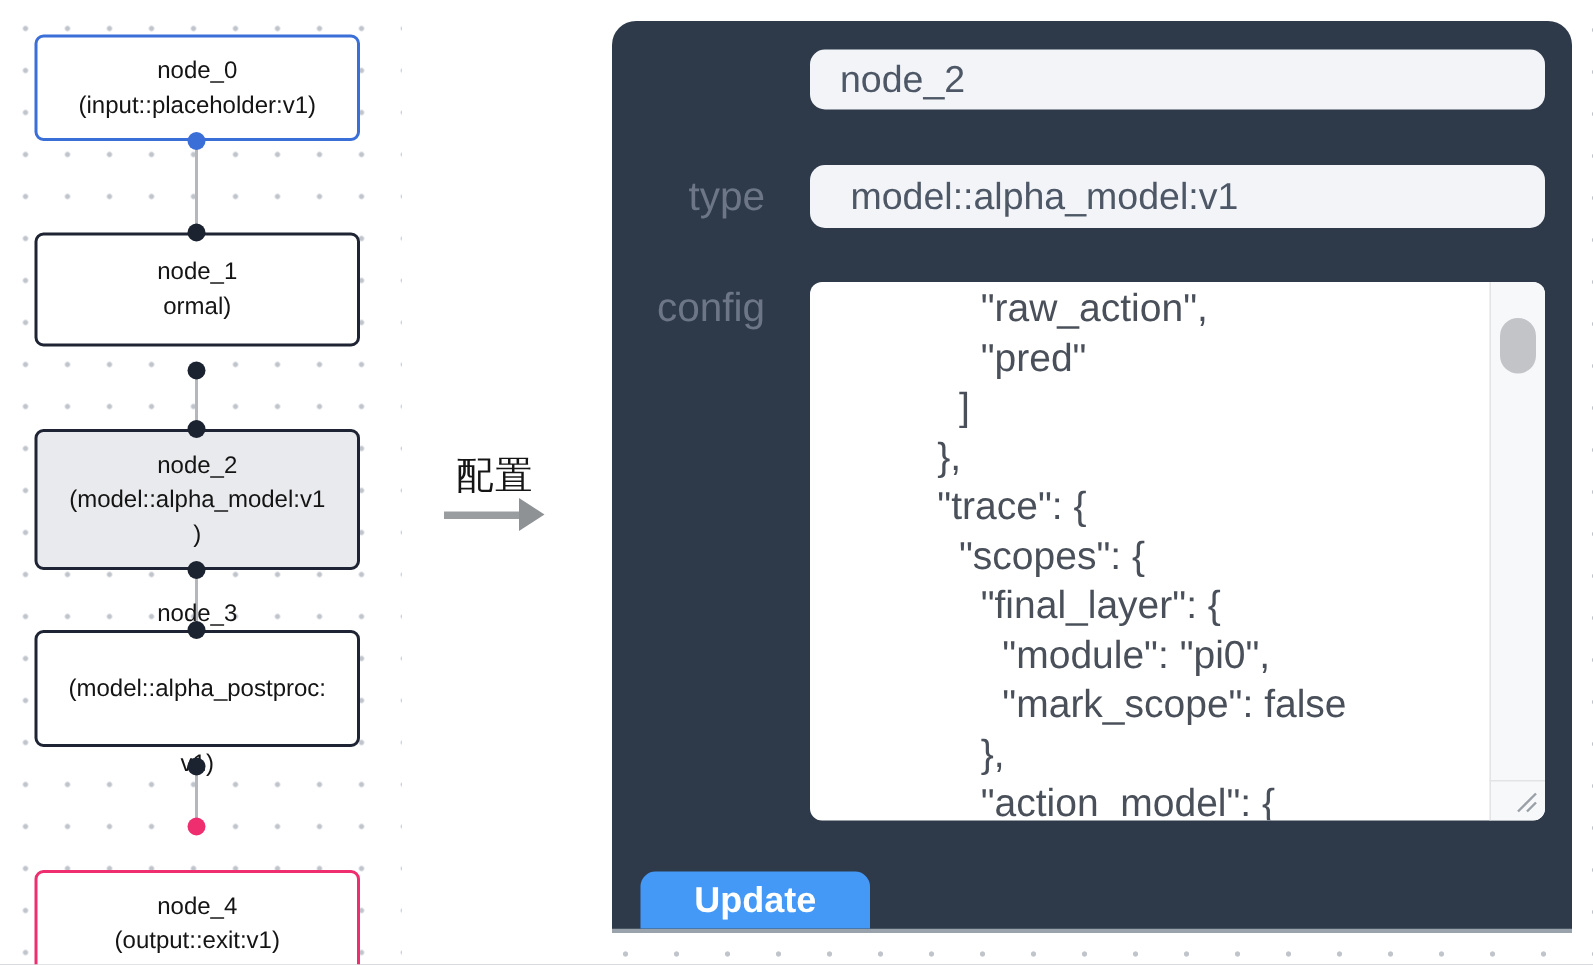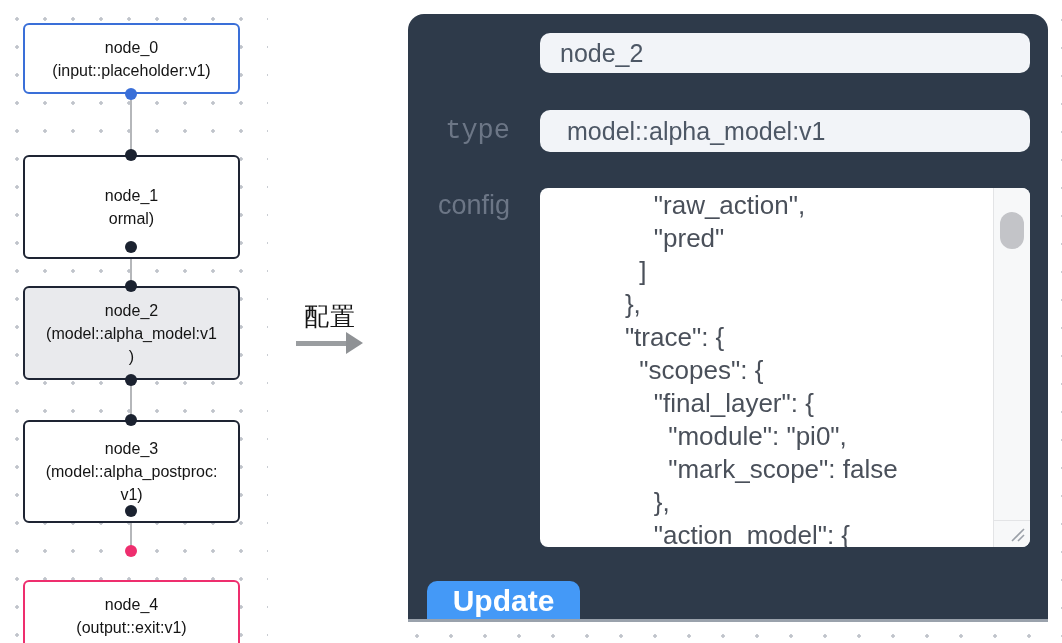--- a/index.html
+++ b/index.html
@@ -20,23 +20,23 @@
     background-size:34px 28px; background-position:5px 6px;
   }
   
   .node {
     position:absolute; left:23px; width:217px; background:#ffffff;
     border:2px solid var(--node-border,#1e2433); border-radius:6px;
     display:flex; flex-direction:column; align-items:center; justify-content:center;
     text-align:center; color:#141414; font-size:16px; line-height:23px;
   }
   .node-0 { top:23px;  height:71px; border-color:var(--accent-blue,#3a6fd8); }
-  .node-1 { top:155px; height:104px; }
+  .node-1 { top:155px; height:76px; }
   .node-2 { top:286px; height:94px; background:var(--node-selected-bg,#e9eaed); border-width:2.5px; }
-  .node-3 { top:420px; height:103px; }
+  .node-3 { top:420px; height:78px;gap:27px; }
   .node-4 { top:580px; height:71px; border-color:var(--accent-pink,#ee2e6e); }
   .edge { position:absolute; left:130px; width:2px; background:var(--edge-gray,#b5b7ba); }
   .edge-0 { top:94px;  height:61px; }
   .edge-1 { top:247px; height:39px; }
   .edge-2 { top:380px; height:40px; }
   .edge-3 { top:511px; height:40px; }
   .port { position:absolute; left:125px; width:12px; height:12px; border-radius:50%; background:var(--port-dark,#1b2230); }
   .port-blue { background:var(--accent-blue,#3a6fd8); }
   .port-pink { background:var(--accent-pink,#f0146e); }
   .p-0o { top:88px; }  .p-1i { top:149px; } .p-1o { top:241px; }
@@ -57,21 +57,21 @@
   .panel {
     position:absolute; left:408px; top:14px; width:640px; height:608px;
     background:var(--panel-bg,#2e3a4a); border-radius:16px 16px 0 0;
     border-bottom:3px solid #9aa2ac;
   }
   .field-label {
     position:absolute; left:0; width:102px; text-align:right;
     color:var(--label-gray,#6c7686); font-size:27px;
   }
   .label-id     { top:19px;  height:40px; line-height:40px; }
-  .label-type   { top:96px;  height:42px; line-height:42px;font-family:Liberation Mono, monospace; }
+  .label-type   { top:96px;  height:42px; line-height:42px; }
   .label-config { top:176px; height:30px; line-height:30px; }
   .field-input {
     position:absolute; left:132px; width:490px;
     background:var(--input-bg,#f2f4f8); border:none; outline:none;
     border-radius:10px; padding:0 0 0 20px;
     color:var(--input-text,#4d5765); font-size:25px;
     font-family:"Liberation Sans","DejaVu Sans",sans-serif;
   }
   .input-id   { top:19px; height:40px; }
   .input-type { top:96px; height:42px;padding-left:27px; }
@@ -94,21 +94,21 @@
     border-radius:12px; background:#c3c4c8;
   }
   .config-resize {
     position:absolute; right:0; bottom:0; width:37px; height:27px;
     background:#f7f8f9; border-left:1px solid #e3e4e6; border-top:1px solid #e3e4e6;
   }
   .config-resize svg { position:absolute; right:4px; bottom:4px; }
   .update-button {
     position:absolute; left:19px; top:567px; width:153px; height:38px;
     background:var(--button-blue,#4499f7); border-radius:10px 10px 0 0;
-    color:#ffffff; font-size:30px; font-weight:bold;
+    color:#ffffff; font-size:24px; font-weight:bold;
     text-align:center; line-height:40px; cursor:pointer;
   }
 </style>
 </head>
 <body>
 
 <div class="page">
 
   <div class="canvas-left">
     <div class="edge edge-0"></div>

